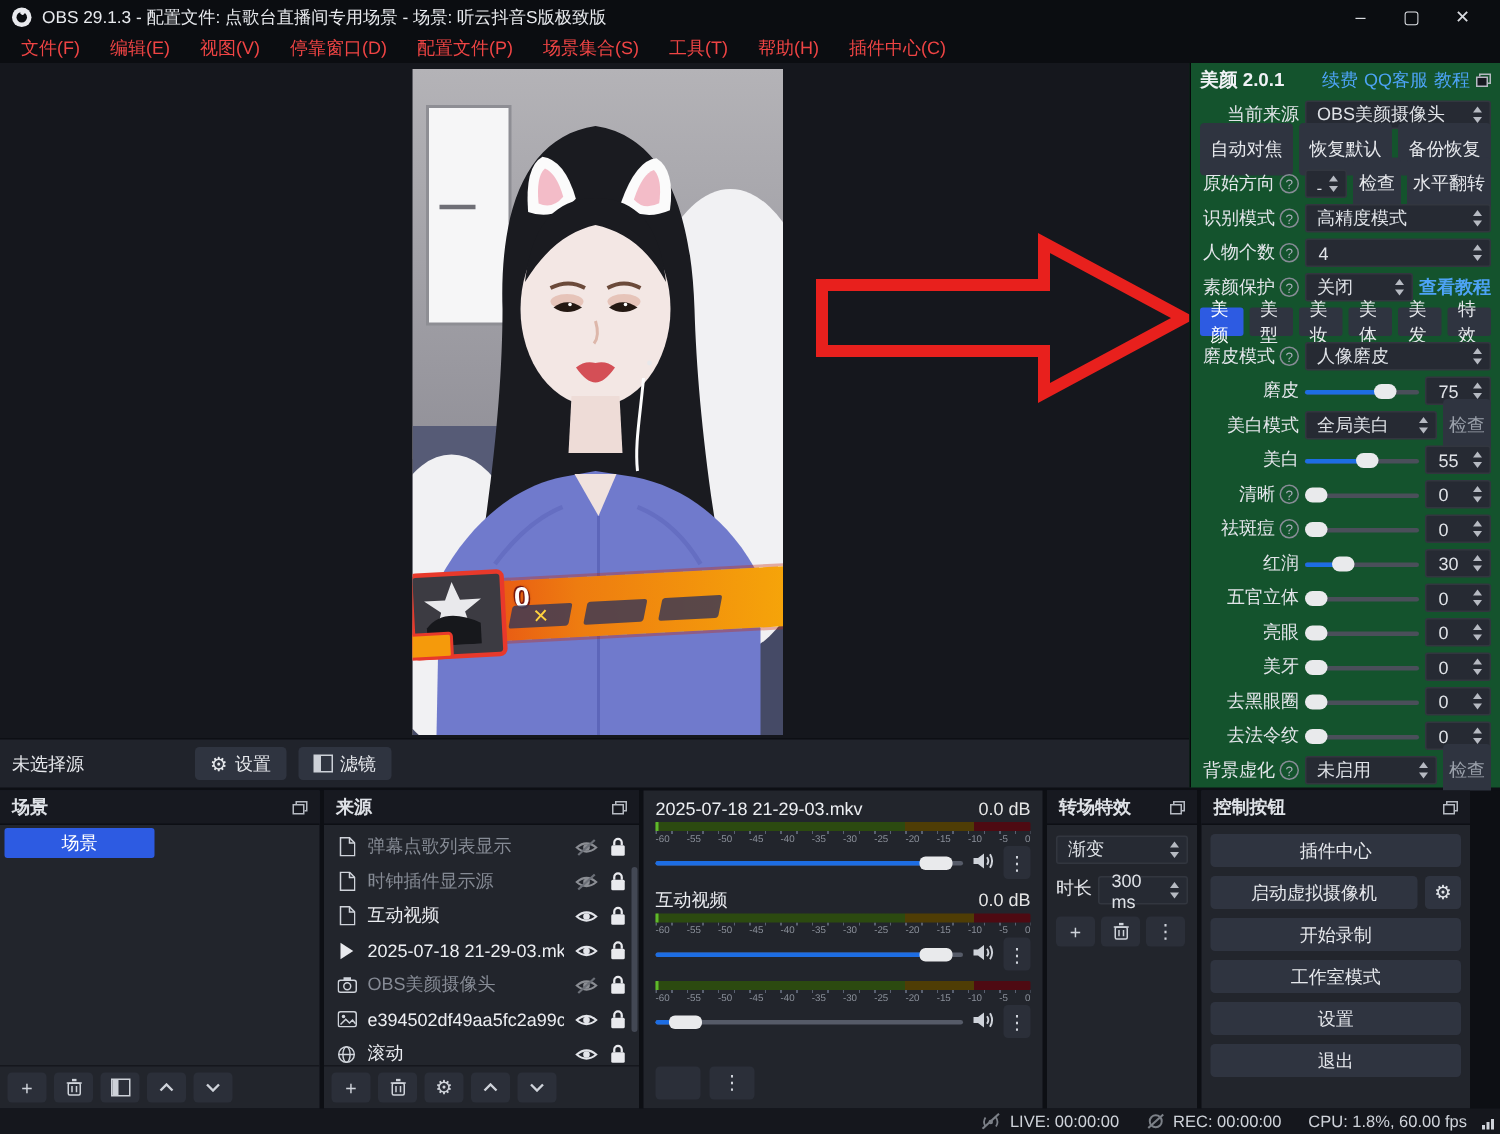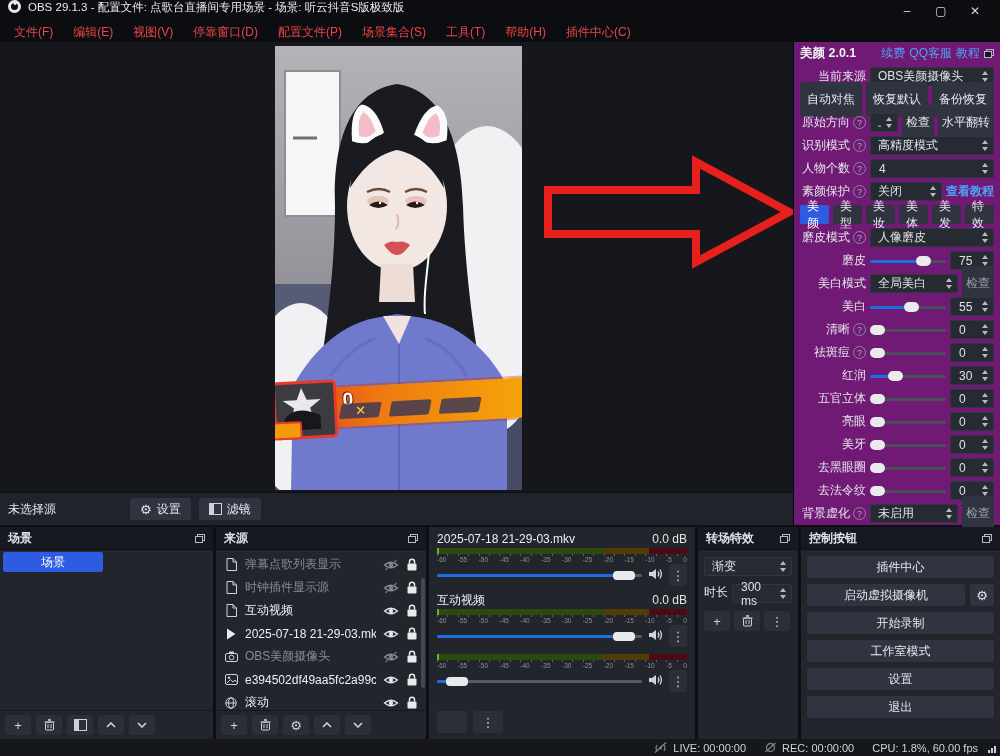--- a/index.html
+++ b/index.html
@@ -1,20 +1,20 @@
 <!DOCTYPE html>
 <html><head>
 <meta charset="utf-8">
 <style>
   html,body{margin:0;padding:0;background:#000;}
   #app{position:relative;width:1000px;height:756px;background:#0d0f14;overflow:hidden;
        font-family:"Liberation Sans","DejaVu Sans",sans-serif;font-size:12px;color:#dfe2e7;
        -webkit-font-smoothing:antialiased;user-select:none;}
   
-  .titlebar{position:absolute;top:0;left:0;right:0;height:22px;display:flex;align-items:flex-start;
+  .titlebar{position:absolute;top:0;left:0;right:0;height:22px;display:flex;align-items:center;
             gap:7px;padding:0 8px;background:#0b0d11;}
   .logo{width:13px;height:13px;border-radius:50%;background:#e9eaee;position:relative;overflow:hidden;flex:none}
   .logo::before{content:"";position:absolute;left:3px;top:3px;width:7px;height:7px;border-radius:50%;background:#0b0d11}
   .logo::after{content:"";position:absolute;left:6px;top:0px;width:3px;height:5px;background:#e9eaee;transform:rotate(28deg);border-radius:40%}
   .title-text{font-size:11.5px;color:#e8eaee}
   .win-btns{margin-left:auto;display:flex;gap:0}
   .win-btn{width:34px;height:22px;display:flex;align-items:center;justify-content:center;color:#d8dadf;font-size:12px}
   
   .menubar{position:absolute;top:22px;left:0;right:0;height:20px;display:flex;align-items:center;
            background:#0b0d11;padding-left:4px;border-bottom:1px solid #06070a}
@@ -40,21 +40,21 @@
   .propsbar{position:absolute;left:0;bottom:0;height:32px;right:0;background:#20232b;display:flex;align-items:center;
             padding:0 8px;gap:8px;border-top:1px solid #0d0f14}
   .props-status{color:#e6e8ec}
   .props-spacer{width:58px}
   .btn{background:#2f3440;border-radius:3px;height:22px;display:inline-flex;align-items:center;justify-content:center;
        padding:0 10px;gap:5px;color:#e6e8ec;cursor:default;white-space:nowrap}
   .btn .gear{font-size:13px;line-height:1}
   .filter-ic{width:11px;height:10px;border:1px solid #cdd1d8;display:inline-block;position:relative}
   .filter-ic::before{content:"";position:absolute;left:0;top:0;bottom:0;width:4px;background:#cdd1d8}
   
-  .beauty{position:absolute;top:42px;left:793px;width:207px;height:483px;background:#701a75;border-left:1px solid #06070a;
+  .beauty{position:absolute;top:42px;left:793px;width:207px;height:483px;background:#14532d;border-left:1px solid #06070a;
           box-sizing:border-box;padding:2px 6px;display:flex;flex-direction:column;gap:4px}
   .b-row{display:flex;align-items:center;gap:4px;height:19px;flex:none}
   .b-title{font-weight:bold;font-size:12.5px;color:#f0f2f5}
   .link{color:#4da3f5}
   .link.bold{font-weight:bold}
   .b-label{flex:none;display:flex;align-items:center;justify-content:flex-end;gap:3px;width:66px;color:#e3e5ea;white-space:nowrap}
   .help{box-sizing:border-box;width:13px;height:13px;border-radius:50%;border:1px solid #878c96;color:#aab0ba;
         font-size:9px;display:inline-flex;align-items:center;justify-content:center;flex:none}
   .dd{flex:1;display:flex;align-items:center;background:#262a33;border:1px solid #32363f;border-radius:2px;
       height:19px;box-sizing:border-box;padding-left:7px;min-width:0}
@@ -87,21 +87,21 @@
   .pop::after{content:"";position:absolute;left:0;bottom:0;width:6px;height:5px;border:1px solid #b6bac2;background:#171920}
   .dock-body{flex:1;position:relative;overflow:hidden}
   .dock-tools{height:28px;flex:none;border-top:1px solid #15171d;display:flex;align-items:center;gap:5px;padding:0 5px}
   .tool-btn{width:26px;height:20px;background:#2b2f39;border-radius:3px;display:flex;align-items:center;justify-content:center;
             color:#cfd3da;font-size:13px;flex:none}
   .tool-btn svg{display:block}
   .d-scenes{width:213px;flex:none}
   .d-sources{width:210px;flex:none}
   .d-mixer{width:266px;flex:none}
   .d-trans{width:100px;flex:none}
-  .d-controls{width:199px;flex:none}
+  .d-controls{width:179px;flex:none}
   
   .scene-item{margin:2px 3px;width:100px;height:20px;border-radius:2px;display:flex;align-items:center;justify-content:center;color:#e6e8ec}
   .scene-item.active{background:#2d5be2;color:#fff}
   
   .src-list{position:absolute;inset:0;padding:3px 0}
   .src-row{height:23px;display:flex;align-items:center;gap:7px;padding:0 8px}
   .src-row .sicon{display:none;width:14px;flex:none;align-items:center;justify-content:center}
   .src-row[data-icon="text"] .ic-text{display:flex}
   .src-row[data-icon="media"] .ic-media{display:flex}
   .src-row[data-icon="camera"] .ic-camera{display:flex}

